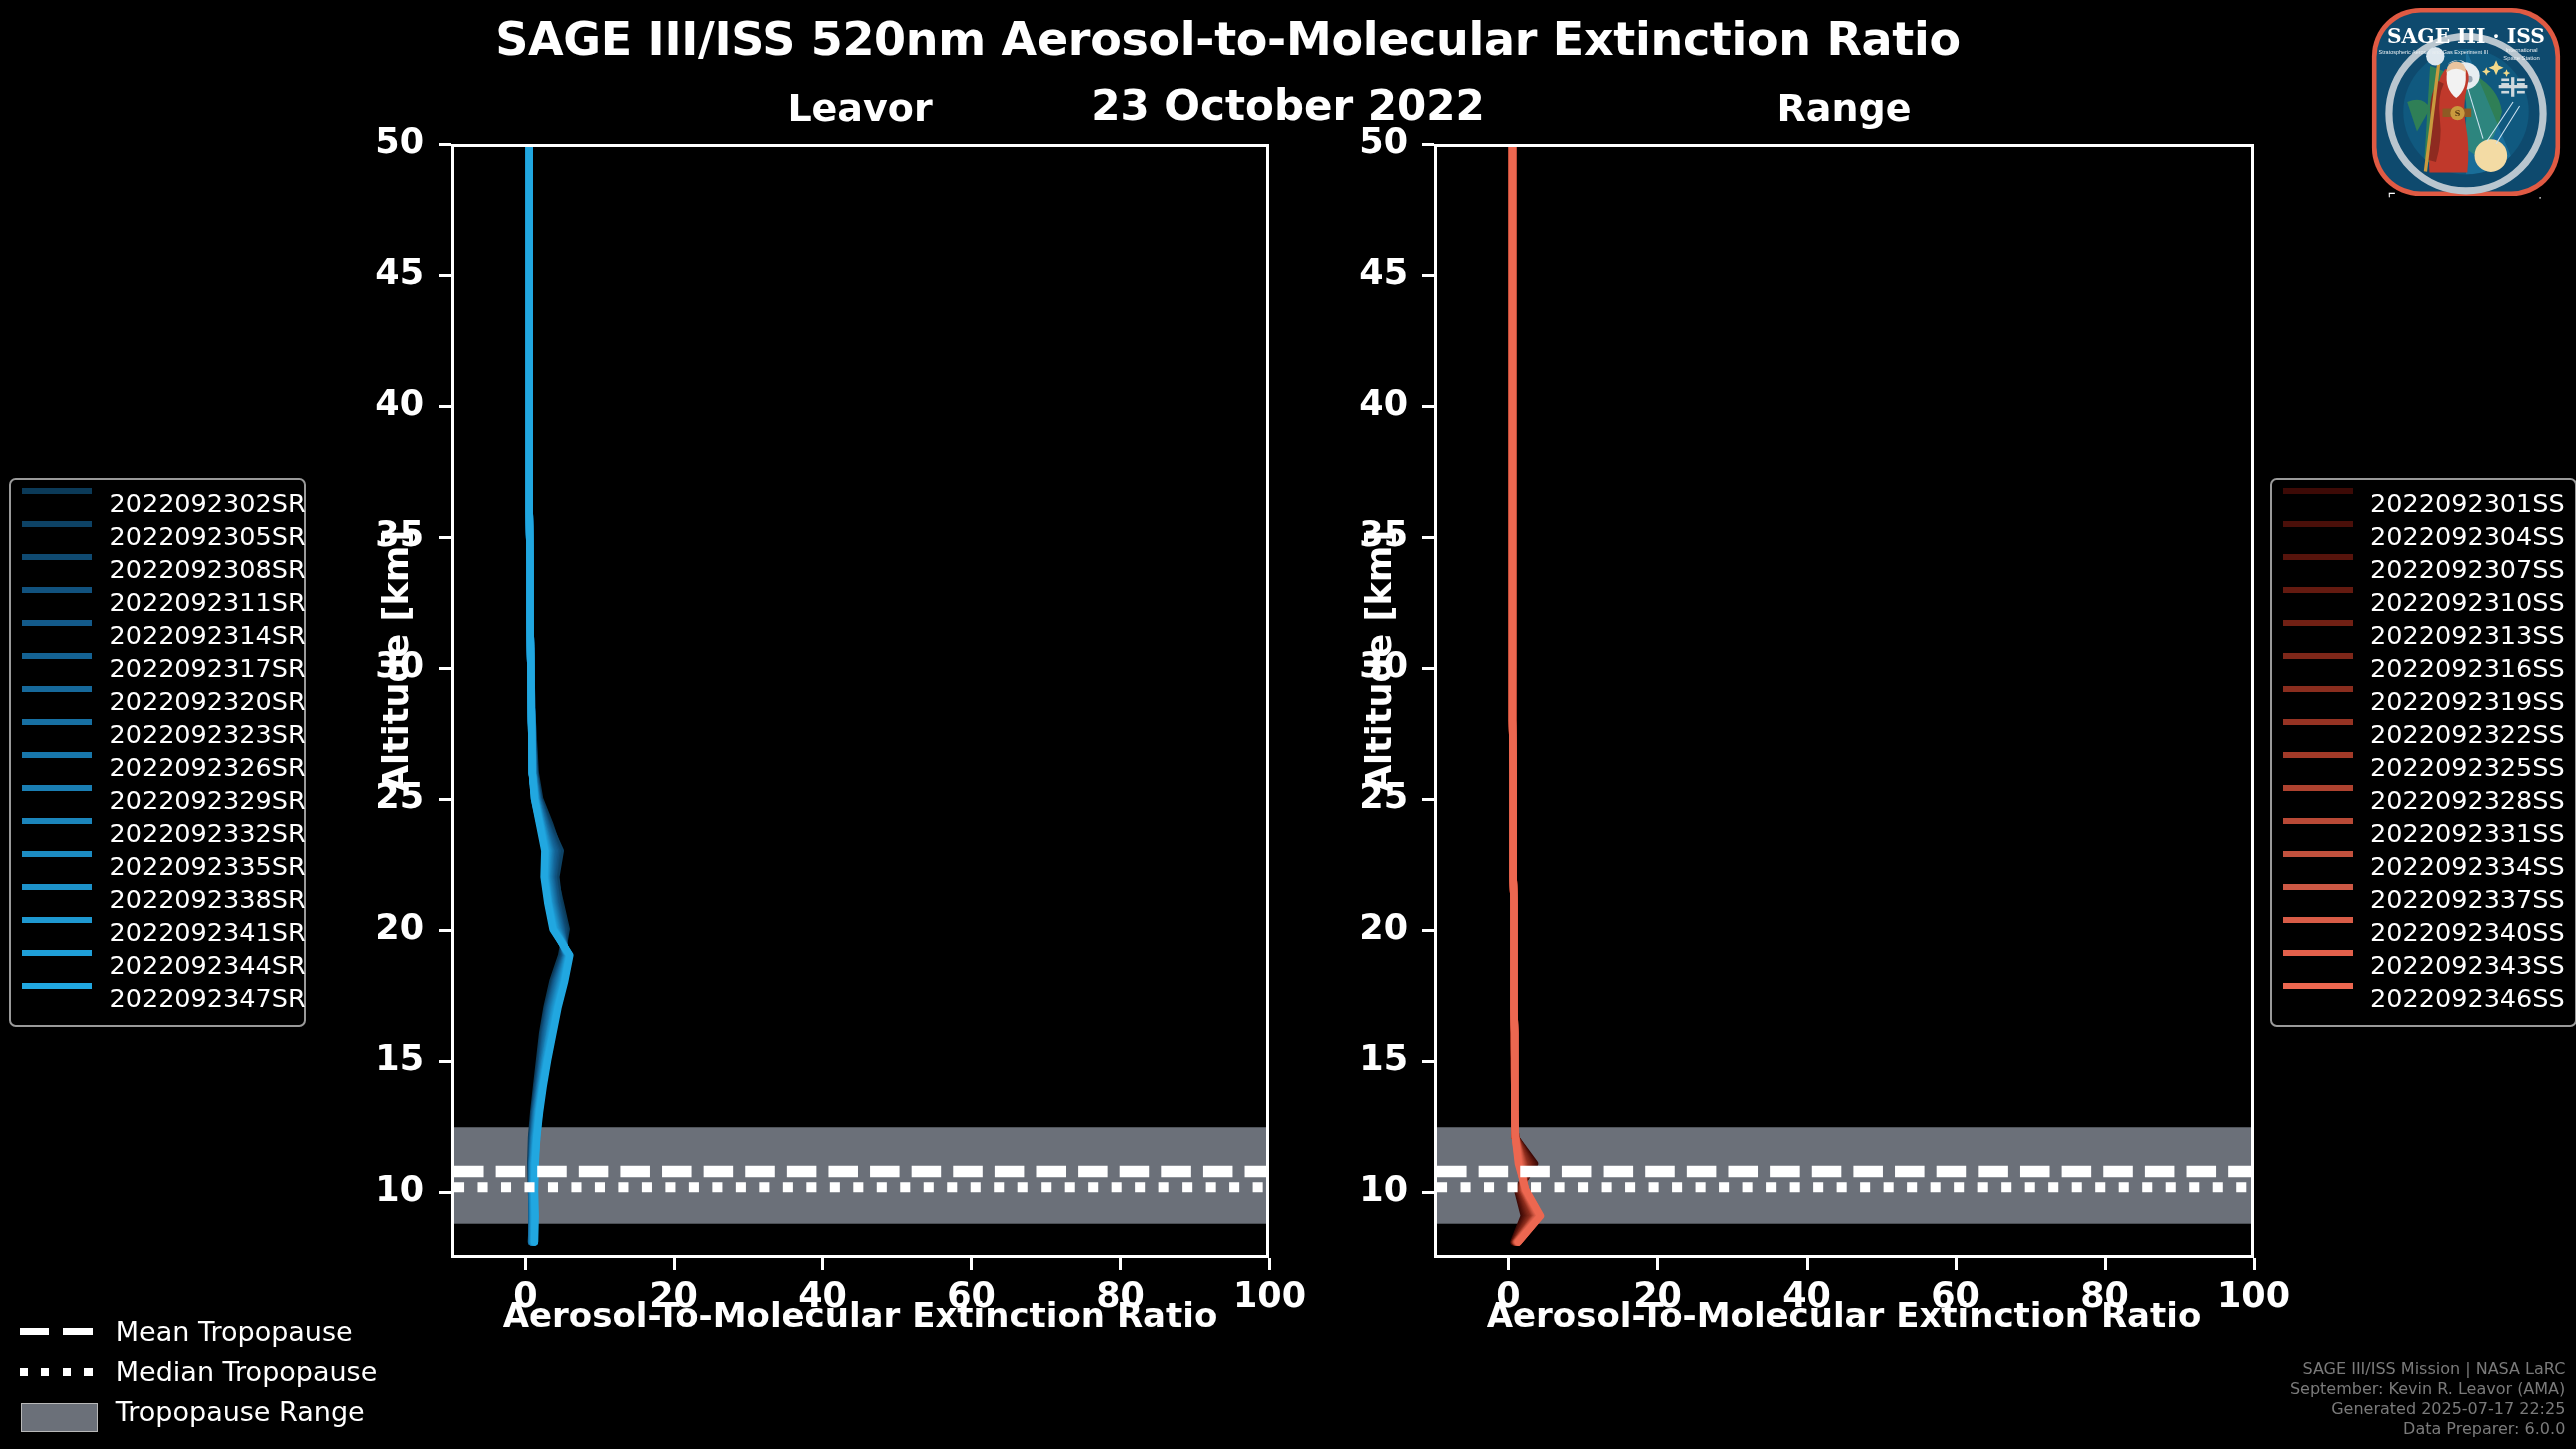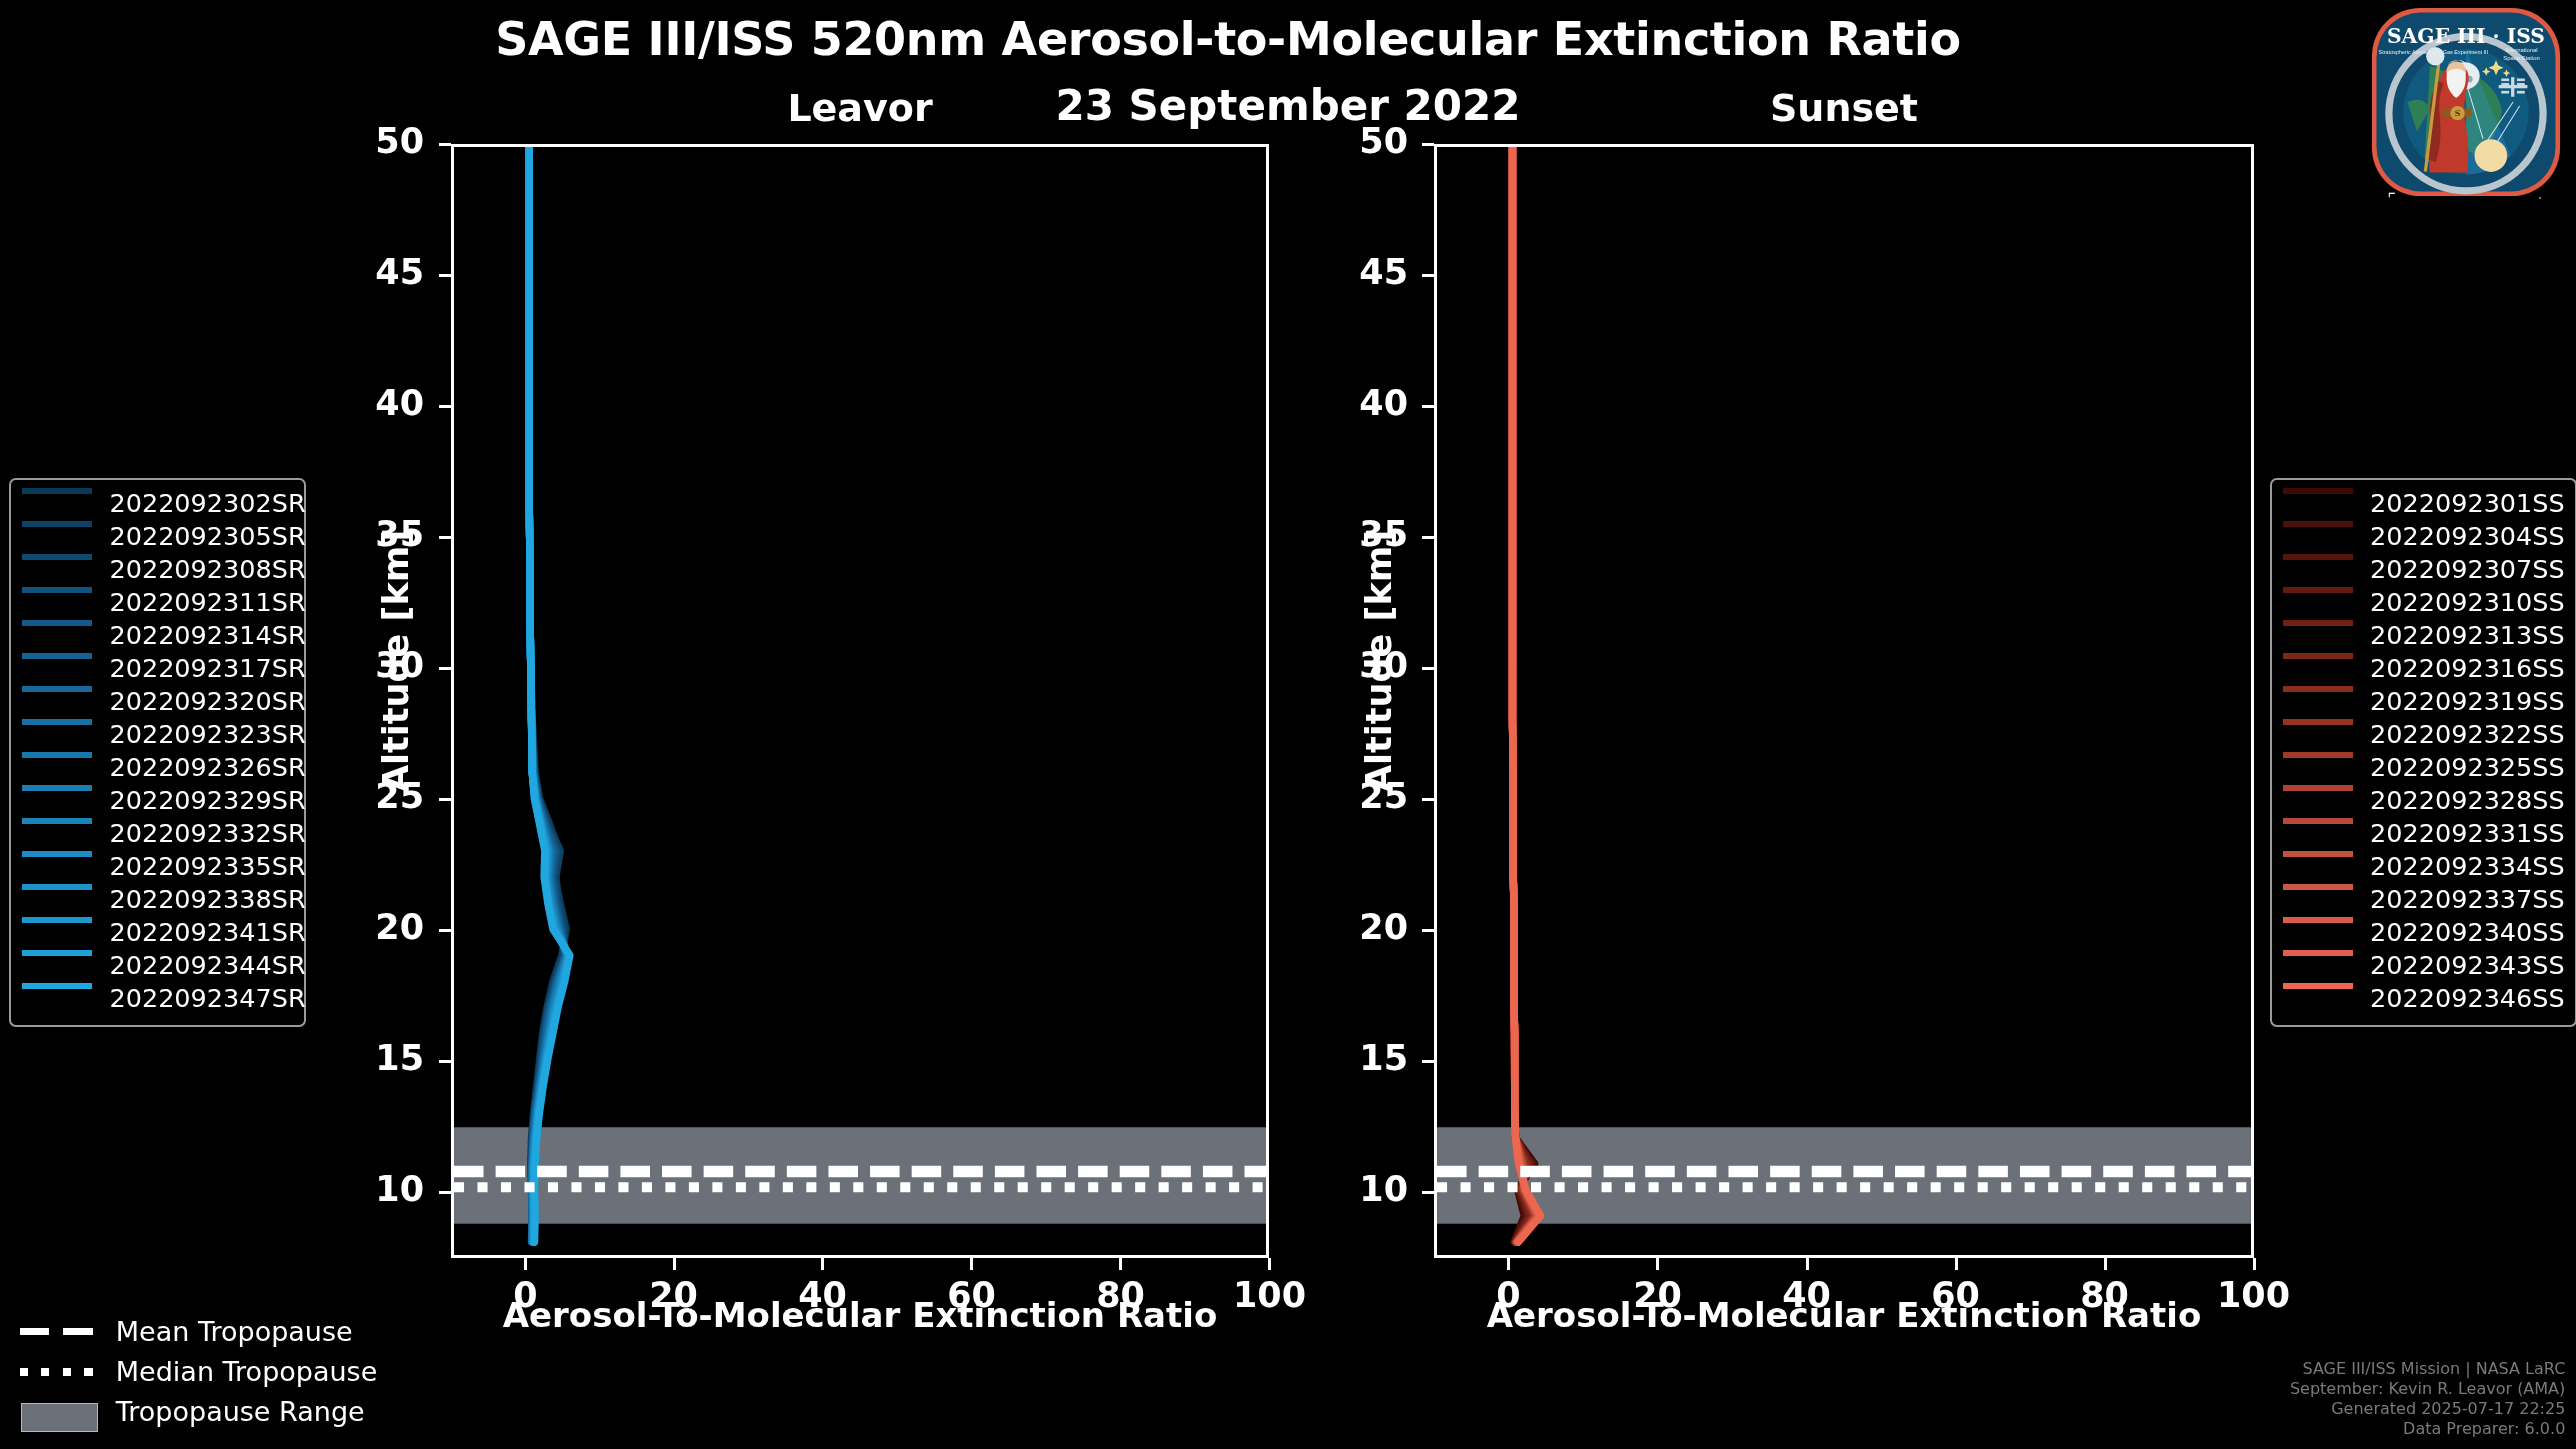--- a/index.html
+++ b/index.html
@@ -62,23 +62,23 @@
   #credits{position:absolute;right:10.7px;bottom:9.4px;text-align:right;
     font-size:16px;line-height:1.26;color:#7a7a7a;}
 
   
   #mission-patch{position:absolute;right:12px;top:4px;width:196px;height:196px;}
 </style>
 </head>
 <body>
 
 <div id="main-title">SAGE III/ISS 520nm Aerosol-to-Molecular Extinction Ratio</div>
-<div id="sub-title">23 September 2022</div>
+<div id="sub-title">23 October 2022</div>
 <div id="sunrise-title">Leavor</div>
-<div id="sunset-title">Sunset</div>
+<div id="sunset-title">Range</div>
 
 <div class="panel" id="panel-sunrise">
   <svg class="plotsvg" id="svg-sunrise" viewBox="0 0 1210 1650" preserveAspectRatio="none">
       <rect x="0" width="1210" y="1459.764705882353" height="143.6470588235295" fill="#6b7079"></rect>
       <polyline points="116.6,1630.6 117.7,1591.8 115.5,1552.9 114.4,1514.1 115.5,1475.3 118.8,1436.5 123.2,1397.6 127.6,1358.8 132.0,1320.0 138.6,1281.2 147.4,1242.4 160.6,1203.5 167.2,1164.7 158.4,1125.9 149.6,1087.1 156.2,1048.2 143.0,1009.4 127.6,970.6 121.0,931.8 116.6,854.1 114.4,776.5 113.3,698.8 113.3,621.2 112.2,543.5 112.2,465.9 112.2,388.2 112.2,310.6 112.2,232.9 112.2,155.3 112.2,77.6 112.2,0.0" fill="none" stroke="#0b3a58" stroke-width="11" stroke-linejoin="round" stroke-linecap="round"></polyline>
       <polyline points="117.7,1630.6 116.6,1591.8 115.5,1552.9 115.5,1514.1 116.6,1475.3 119.9,1436.5 124.3,1397.6 128.7,1358.8 133.1,1320.0 139.7,1281.2 149.6,1242.4 162.8,1203.5 165.0,1164.7 156.2,1125.9 151.8,1087.1 158.4,1048.2 140.8,1009.4 126.5,970.6 119.9,931.8 116.6,854.1 114.4,776.5 113.3,698.8 113.3,621.2 112.2,543.5 112.2,465.9 112.2,388.2 112.2,310.6 112.2,232.9 112.2,155.3 112.2,77.6 112.2,0.0" fill="none" stroke="#0d4265" stroke-width="11" stroke-linejoin="round" stroke-linecap="round"></polyline>
       <polyline points="115.5,1630.6 116.6,1591.8 116.6,1552.9 115.5,1514.1 116.6,1475.3 119.9,1436.5 125.4,1397.6 129.8,1358.8 134.2,1320.0 140.8,1281.2 150.7,1242.4 163.9,1203.5 162.8,1164.7 154.0,1125.9 148.5,1087.1 154.0,1048.2 138.6,1009.4 125.4,970.6 119.9,931.8 115.5,854.1 114.4,776.5 113.3,698.8 113.3,621.2 112.2,543.5 112.2,465.9 112.2,388.2 112.2,310.6 112.2,232.9 112.2,155.3 112.2,77.6 112.2,0.0" fill="none" stroke="#0f4a71" stroke-width="11" stroke-linejoin="round" stroke-linecap="round"></polyline>
       <polyline points="116.6,1630.6 117.7,1591.8 116.6,1552.9 115.5,1514.1 117.7,1475.3 121.0,1436.5 125.4,1397.6 130.9,1358.8 135.3,1320.0 141.9,1281.2 151.8,1242.4 165.0,1203.5 160.6,1164.7 152.9,1125.9 147.4,1087.1 151.8,1048.2 137.5,1009.4 125.4,970.6 118.8,931.8 115.5,854.1 114.4,776.5 113.3,698.8 113.3,621.2 112.2,543.5 112.2,465.9 112.2,388.2 112.2,310.6 112.2,232.9 112.2,155.3 112.2,77.6 112.2,0.0" fill="none" stroke="#11527e" stroke-width="11" stroke-linejoin="round" stroke-linecap="round"></polyline>
       <polyline points="116.6,1630.6 116.6,1591.8 115.5,1552.9 116.6,1514.1 117.7,1475.3 121.0,1436.5 126.5,1397.6 132.0,1358.8 136.4,1320.0 143.0,1281.2 152.9,1242.4 166.1,1203.5 159.5,1164.7 150.7,1125.9 145.2,1087.1 149.6,1048.2 136.4,1009.4 124.3,970.6 118.8,931.8 115.5,854.1 114.4,776.5 113.3,698.8 113.3,621.2 112.2,543.5 112.2,465.9 112.2,388.2 112.2,310.6 112.2,232.9 112.2,155.3 112.2,77.6 112.2,0.0" fill="none" stroke="#135a8a" stroke-width="11" stroke-linejoin="round" stroke-linecap="round"></polyline>
       <polyline points="115.5,1630.6 116.6,1591.8 116.6,1552.9 116.6,1514.1 118.8,1475.3 122.1,1436.5 127.6,1397.6 132.0,1358.8 137.5,1320.0 144.1,1281.2 154.0,1242.4 167.2,1203.5 158.4,1164.7 149.6,1125.9 144.1,1087.1 147.4,1048.2 135.3,1009.4 124.3,970.6 118.8,931.8 115.5,854.1 114.4,776.5 113.3,698.8 113.3,621.2 112.2,543.5 112.2,465.9 112.2,388.2 112.2,310.6 112.2,232.9 112.2,155.3 112.2,77.6 112.2,0.0" fill="none" stroke="#146293" stroke-width="11" stroke-linejoin="round" stroke-linecap="round"></polyline>

